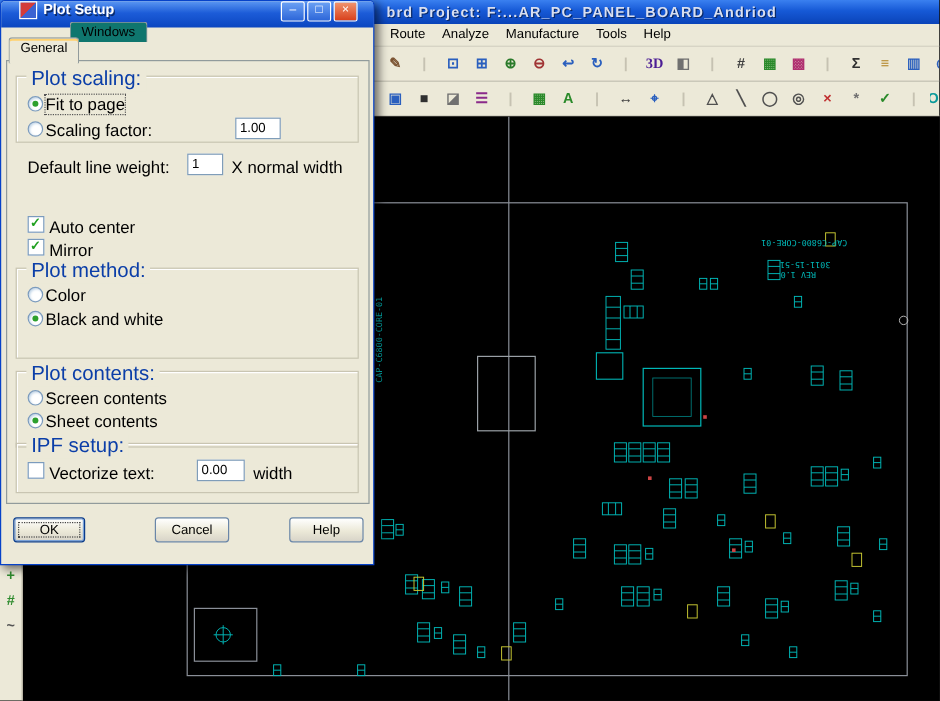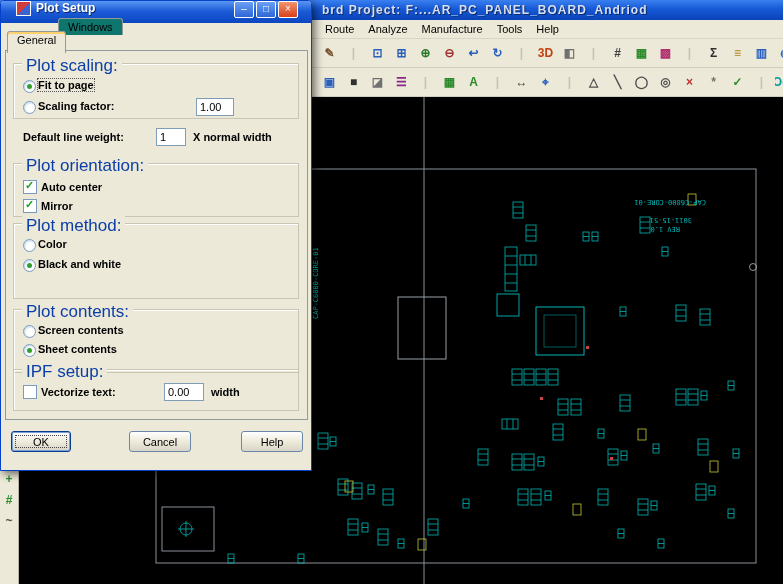--- a/index.html
+++ b/index.html
@@ -58,21 +58,21 @@
   .tab.active{top:30px;height:19px;box-shadow:inset 0 2px 0 #ffd16e;}
   .tab.inactive{background:#0f766e;top:17px;height:14px;z-index:1;}
   .tabpanel{position:absolute;left:4px;top:49px;width:303px;height:370px;background:#ece9d8;
     border:1px solid #919b9c;box-sizing:border-box;}
 
   .group{position:absolute;border:1px solid #c9c5b2;box-shadow:inset 1px 1px 0 #ffffff;
     box-sizing:border-box;z-index:4;}
   .group-label{position:absolute;top:-8px;left:8px;background:#ece9d8;padding:0 4px;
     font-size:17px;color:#0b3ea8;white-space:nowrap;}
 
-  .lbl{position:absolute;font-size:11px;color:#000;white-space:nowrap;z-index:5;font-weight:bold;}
+  .lbl{position:absolute;font-size:14px;color:#000;white-space:nowrap;z-index:5;}
   .focus-dotted{outline:1px dotted #555;}
 
   .radio{position:absolute;width:11px;height:11px;border-radius:50%;background:#fff;
     border:1px solid #7b9bbd;box-shadow:inset 1px 1px 2px #c2d6e8;z-index:5;}
   .radio.on::after{content:"";position:absolute;left:3px;top:3px;width:5px;height:5px;
     border-radius:50%;background:#2da02d;}
   .check{position:absolute;width:12px;height:12px;background:#fff;border:1px solid #7b9bbd;z-index:5;}
   .check.on::after{content:"✓";position:absolute;left:1px;top:-2px;color:#21a121;
     font-size:11px;font-weight:bold;}
 
@@ -107,21 +107,21 @@
 
   <span class="tb-icon" style="color: rgb(122, 82, 48);">✎</span>
       <span class="tb-icon" style="color: rgb(198, 194, 178);">|</span>
       <span class="tb-icon" style="color: rgb(42, 95, 190);">⊡</span>
       <span class="tb-icon" style="color: rgb(42, 95, 190);">⊞</span>
       <span class="tb-icon" style="color: rgb(42, 122, 42);">⊕</span>
       <span class="tb-icon" style="color: rgb(160, 52, 52);">⊖</span>
       <span class="tb-icon" style="color: rgb(42, 95, 190);">↩</span>
       <span class="tb-icon" style="color: rgb(42, 95, 190);">↻</span>
       <span class="tb-icon" style="color: rgb(198, 194, 178);">|</span>
-      <span class="tb-icon" style="color: #c2410c;">3D</span>
+      <span class="tb-icon" style="color: #4c1d95; font-family: Liberation Serif, serif;">3D</span>
       <span class="tb-icon" style="color: rgb(112, 112, 112);">◧</span>
       <span class="tb-icon" style="color: rgb(198, 194, 178);">|</span>
       <span class="tb-icon" style="color: rgb(64, 64, 64);">#</span>
       <span class="tb-icon" style="color: rgb(42, 138, 42);">▦</span>
       <span class="tb-icon" style="color: rgb(176, 48, 112);">▩</span>
       <span class="tb-icon" style="color: rgb(198, 194, 178);">|</span>
       <span class="tb-icon" style="color: rgb(48, 48, 48);">Σ</span>
       <span class="tb-icon" style="color: rgb(176, 128, 32);">≡</span>
       <span class="tb-icon" style="color: rgb(42, 95, 190);">▥</span>
       <span class="tb-icon" style="color: rgb(42, 95, 190);">◉</span>
@@ -296,23 +296,20 @@
     </div>
     <span class="radio on" style="left:22px;top:79px"></span>
     <span class="lbl focus-dotted" style="left:37px;top:78px">Fit to page</span>
     <span class="radio" style="left:22px;top:100px"></span>
     <span class="lbl" style="left:37px;top:99px">Scaling factor:</span>
     <input class="textbox" style="left: 155px; top: 97px; width: 38px; margin-left: 40px;" value="1.00">
     <span class="lbl" style="left:22px;top:130px">Default line weight:</span>
     <input class="textbox" style="left: 155px; top: 127px; width: 30px;" value="1">
     <span class="lbl" style="left:192px;top:130px">X normal width</span>
 
-    <div class="group" style="left:12px;top:162px;width:286px;height:54px">
-      <span class="group-label">Plot orientation:</span>
-    </div>
     <span class="check on" style="left:22px;top:179px"></span>
     <span class="lbl" style="left:40px;top:180px">Auto center</span>
     <span class="check on" style="left:22px;top:198px"></span>
     <span class="lbl" style="left:40px;top:199px">Mirror</span>
 
     <div class="group" style="left:12px;top:222px;width:286px;height:76px">
       <span class="group-label">Plot method:</span>
     </div>
     <span class="radio" style="left:22px;top:238px"></span>
     <span class="lbl" style="left:37px;top:237px">Color</span>

